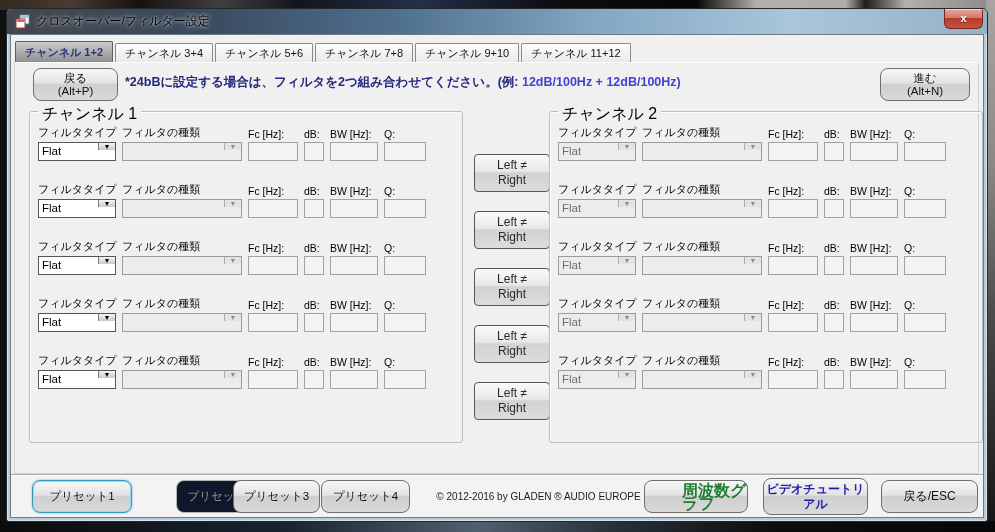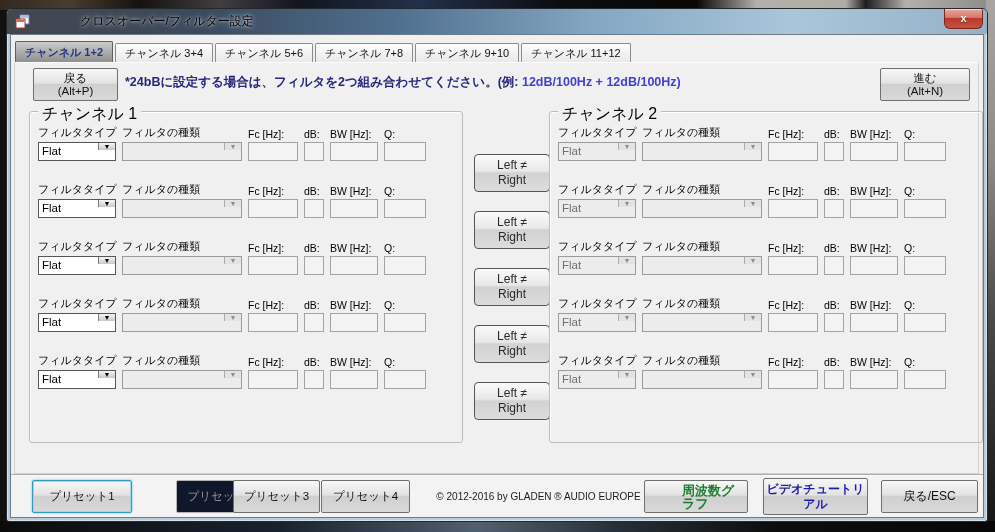--- a/index.html
+++ b/index.html
@@ -13,21 +13,21 @@
     background:linear-gradient(#a8a5a2 0%,#8d8a86 30%,#4a4a4a 60%,#141414 100%);}
   .desktop-bottom { position:absolute; left:0; bottom:0; width:995px; height:11px;
     background:linear-gradient(90deg,#0b0b0b 0%,#18222e 28%,#51606f 48%,#263038 62%,#0d0d0d 78%,#070707 100%);}
 
   
   .window { position:absolute; left:6px; top:8px; width:982px; height:514px;
     background:#b6cbdb; border:1px solid #24272b; border-radius:6px 6px 3px 3px;
     box-shadow:inset 0 0 0 1px rgba(255,255,255,.45);}
   .titlebar { position:relative; height:25px; border-radius:5px 5px 0 0; overflow:visible;
     background:linear-gradient(90deg,#43474d 0%,#3a4a5e 20%,#50708f 40%,#84a7c2 60%,#a9c6da 80%,#94b1c7 100%);
-    display:flex; align-items:center; padding-left:8px;gap:44px;}
+    display:flex; align-items:center; padding-left:8px;}
   .title-text { font-size:12px; color:#000; margin-left:6px; text-shadow:0 0 3px rgba(255,255,255,.8),0 0 6px rgba(255,255,255,.55);}
   .close-btn { position:absolute; right:4px; top:0; width:39px; height:20px;
     background:linear-gradient(#e8a9a0 0%,#d4766a 45%,#b93a2b 50%,#c6523f 100%);
     border:1px solid #7e241a; border-top:none; border-radius:0 2px 6px 6px;
     color:#fff; font-size:11px; font-weight:bold; text-align:center; line-height:18px;
     box-shadow:inset 0 1px 0 rgba(255,255,255,.55); cursor:pointer; text-shadow:0 1px 1px rgba(0,0,0,.45);}
   .client { position:absolute; left:3px; right:3px; top:25px; bottom:3px; background:#f0f0f0;
     border:1px solid #6e7a85; display:flex; flex-direction:column;}
 
   
@@ -40,21 +40,21 @@
   .tab.selected { background:linear-gradient(#cscscs,#909090); background:linear-gradient(#cbcbcb,#909090);
     color:#27357e; font-weight:bold; border-color:#5f5f5f; height:21px; line-height:15px;}
   .ftab { border:1px solid #9a9a9a; border-bottom:none; background:#ededed;
     color:#111; font-size:11px; padding:3px 11px; margin-right:2px; cursor:pointer;
     border-radius:2px 2px 0 0; height:19px; line-height:13px;}
   .ftab.selected { background:#f6f6f6; height:21px; line-height:15px; }
 
   
   .page { position:relative; margin:0 4px 0 3px; flex:1; border:1px solid #d2d2d2; border-top:1px solid #fcfcfc; background:#f0f0f0; }
 
-  .btn { border:1px solid #6f6f6f; border-radius:2px;
+  .btn { border:1px solid #6f6f6f; border-radius:8px;
     background:linear-gradient(#f7f7f7 0%,#e3e3e3 45%,#cfcfcf 50%,#d9d9d9 100%);
     color:#111; display:flex; flex-direction:column; align-items:center; justify-content:center;
     font-size:11.5px; line-height:13px; cursor:pointer;}
   .nav-back { position:absolute; left:18px; top:5px; width:85px; height:33px; }
   .nav-fwd  { position:absolute; right:8px; top:5px; width:90px; height:33px; }
 
   .notice { position:absolute; left:110px; top:11px; right:115px; font-size:12.5px; font-weight:bold; white-space:nowrap; }
 
   
   .groupbox { position:absolute; top:48px; width:434px; height:332px;
@@ -88,21 +88,21 @@
 
   
   .bottombar { position:relative; height:43px; border-top:1px solid #ababab; box-shadow:inset 0 1px 0 #fbfbfb; background:#f3f3f3; }
   .bb-btn { position:absolute; top:5px; height:33px; }
   .preset1 { left:21px;  width:100px; border-color:#2f9bbf; box-shadow:0 0 0 1px #9fd8ec inset, 0 0 2px #56b7d8; }
   .preset2 { left:129px; width:88px; color:#9a9a9a; background:#0f172a; border-color:#b4b4b4; cursor:default;margin-left:36px;}
   .preset3 { left:222px; width:87px; }
   .preset4 { left:310px; width:89px; }
   .copyright { position:absolute; left:425px; top:0; width:205px; height:43px; display:flex; align-items:center; justify-content:center;
     font-size:10px; color:#1c1c1c; white-space:nowrap; }
-  .freq-btn  { left:633px; width:104px; font-weight:bold; font-size:13px;padding-left:37px; }
+  .freq-btn  { left:633px; width:104px; font-weight:bold; font-size:16px;padding-left:37px; }
   .video-btn { left:752px; top:3px; height:37px; width:105px; font-weight:bold; font-size:12px; line-height:15px; text-align:center; padding:0 2px; }
   .esc-btn   { left:870px; width:97px; font-size:12px; }
 </style>
 </head>
 <body>
 
 <div class="desktop-top"></div>
 <div class="desktop-right"></div>
 <div class="desktop-bottom"></div>
 

